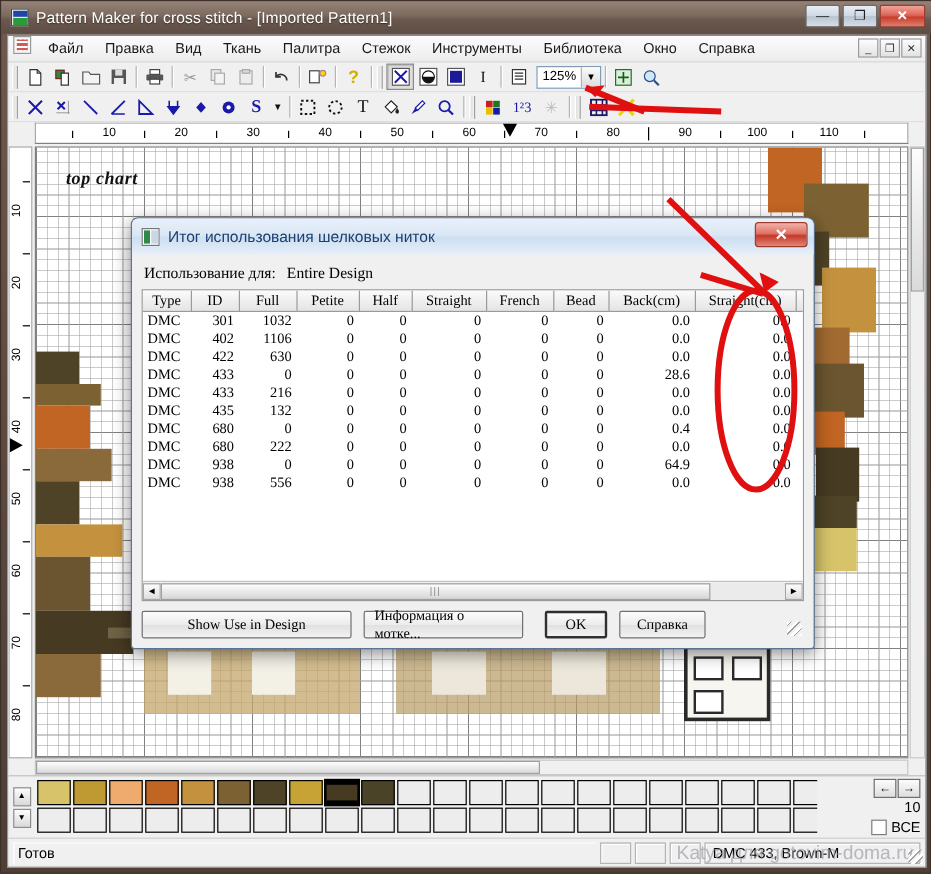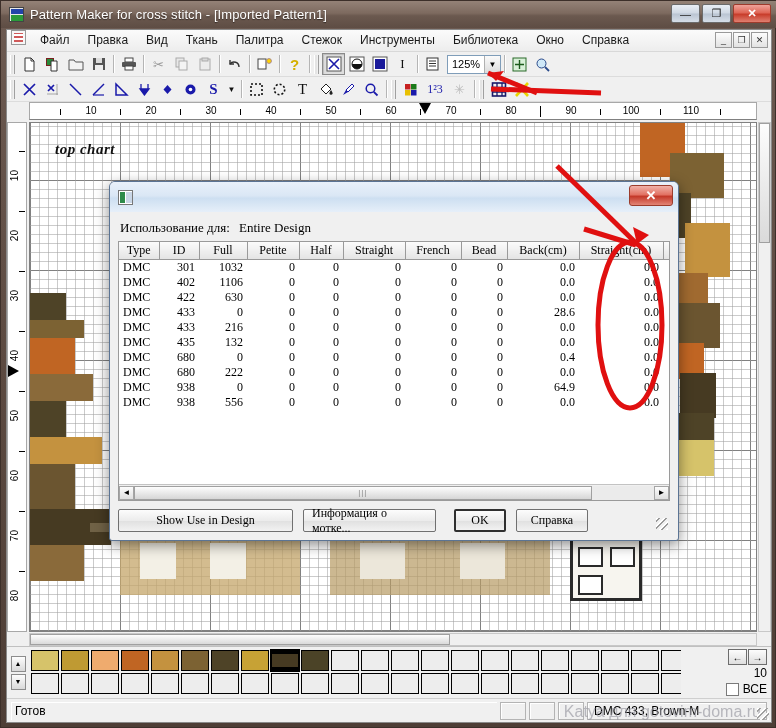--- a/index.html
+++ b/index.html
@@ -706,20 +706,21 @@
       <div class="st-panel" style="width:26px"></div>
       <div class="st-panel" id="st-color">DMC  433, Brown-M</div>
       <div id="watermark">Katya для gotovim-doma.ru</div>
       <div id="grip-corner"></div>
     </div>
   </div>
 
   <div id="dialog">
     <div id="dlg-title">
       <div id="dlg-icon"></div>
+      <div id="dlg-title-text">Итог использования шелковых ниток</div>
       <div id="dlg-close">✕</div>
     </div>
     <div id="dlg-body">
       <div id="dlg-usage">
         <span>Использование для:</span>
         <span style="margin-left:6px">Entire Design</span>
       </div>
       <div id="table-wrap">
         <table class="grid">
           <thead>

